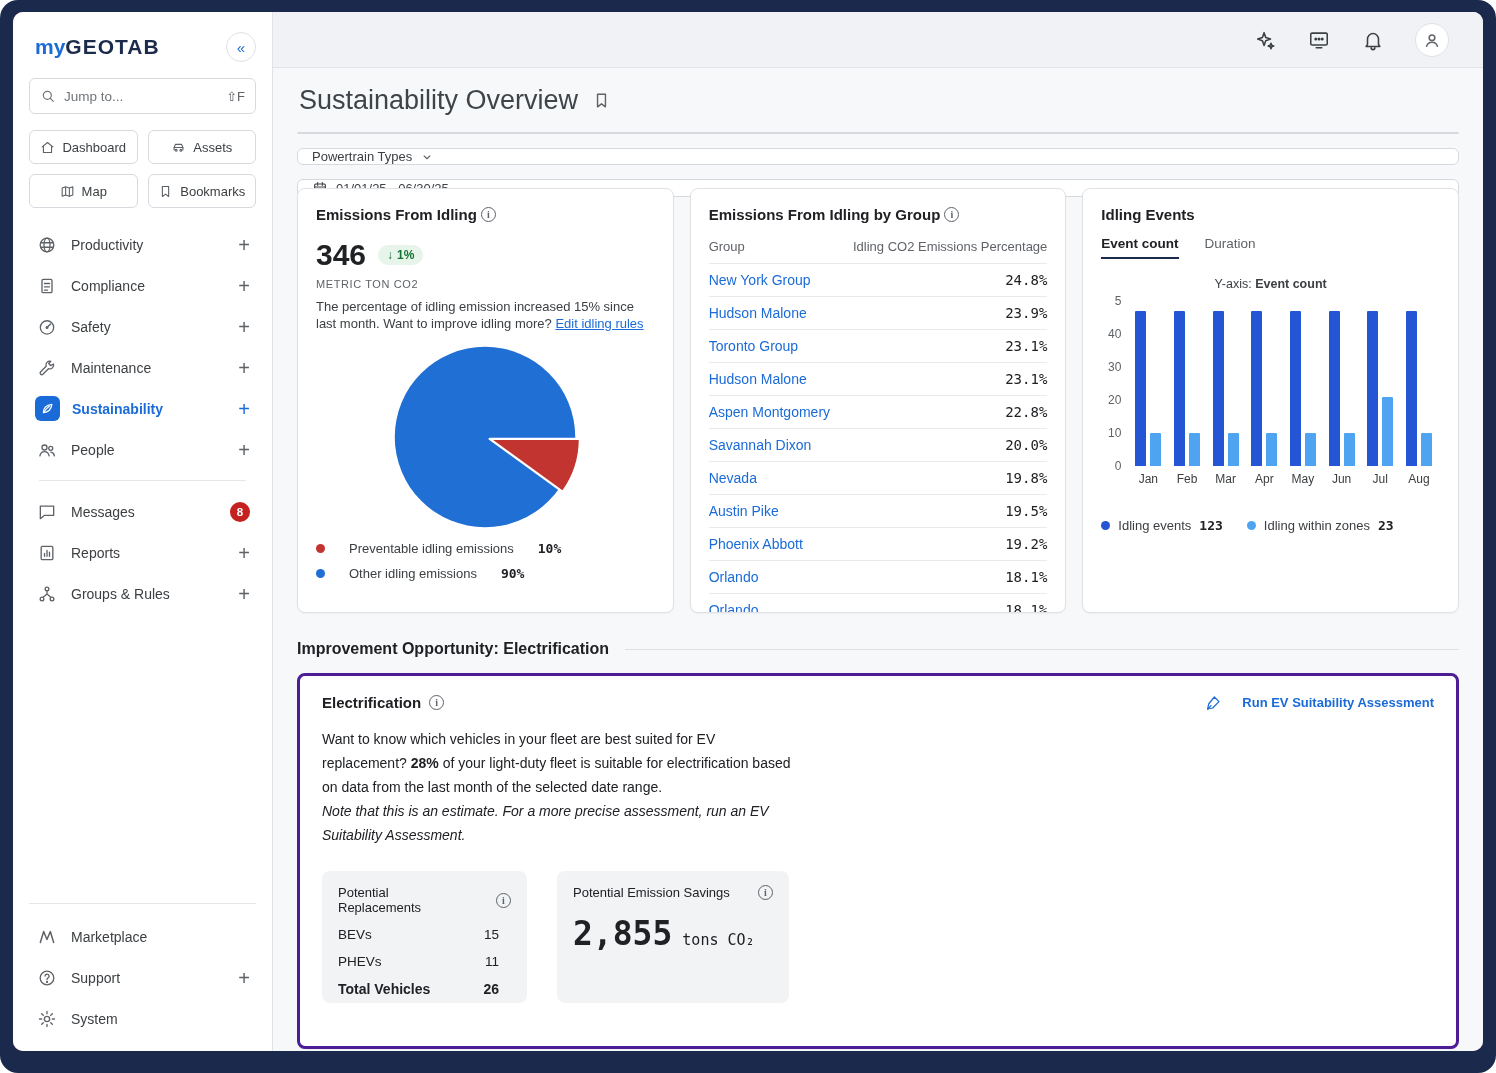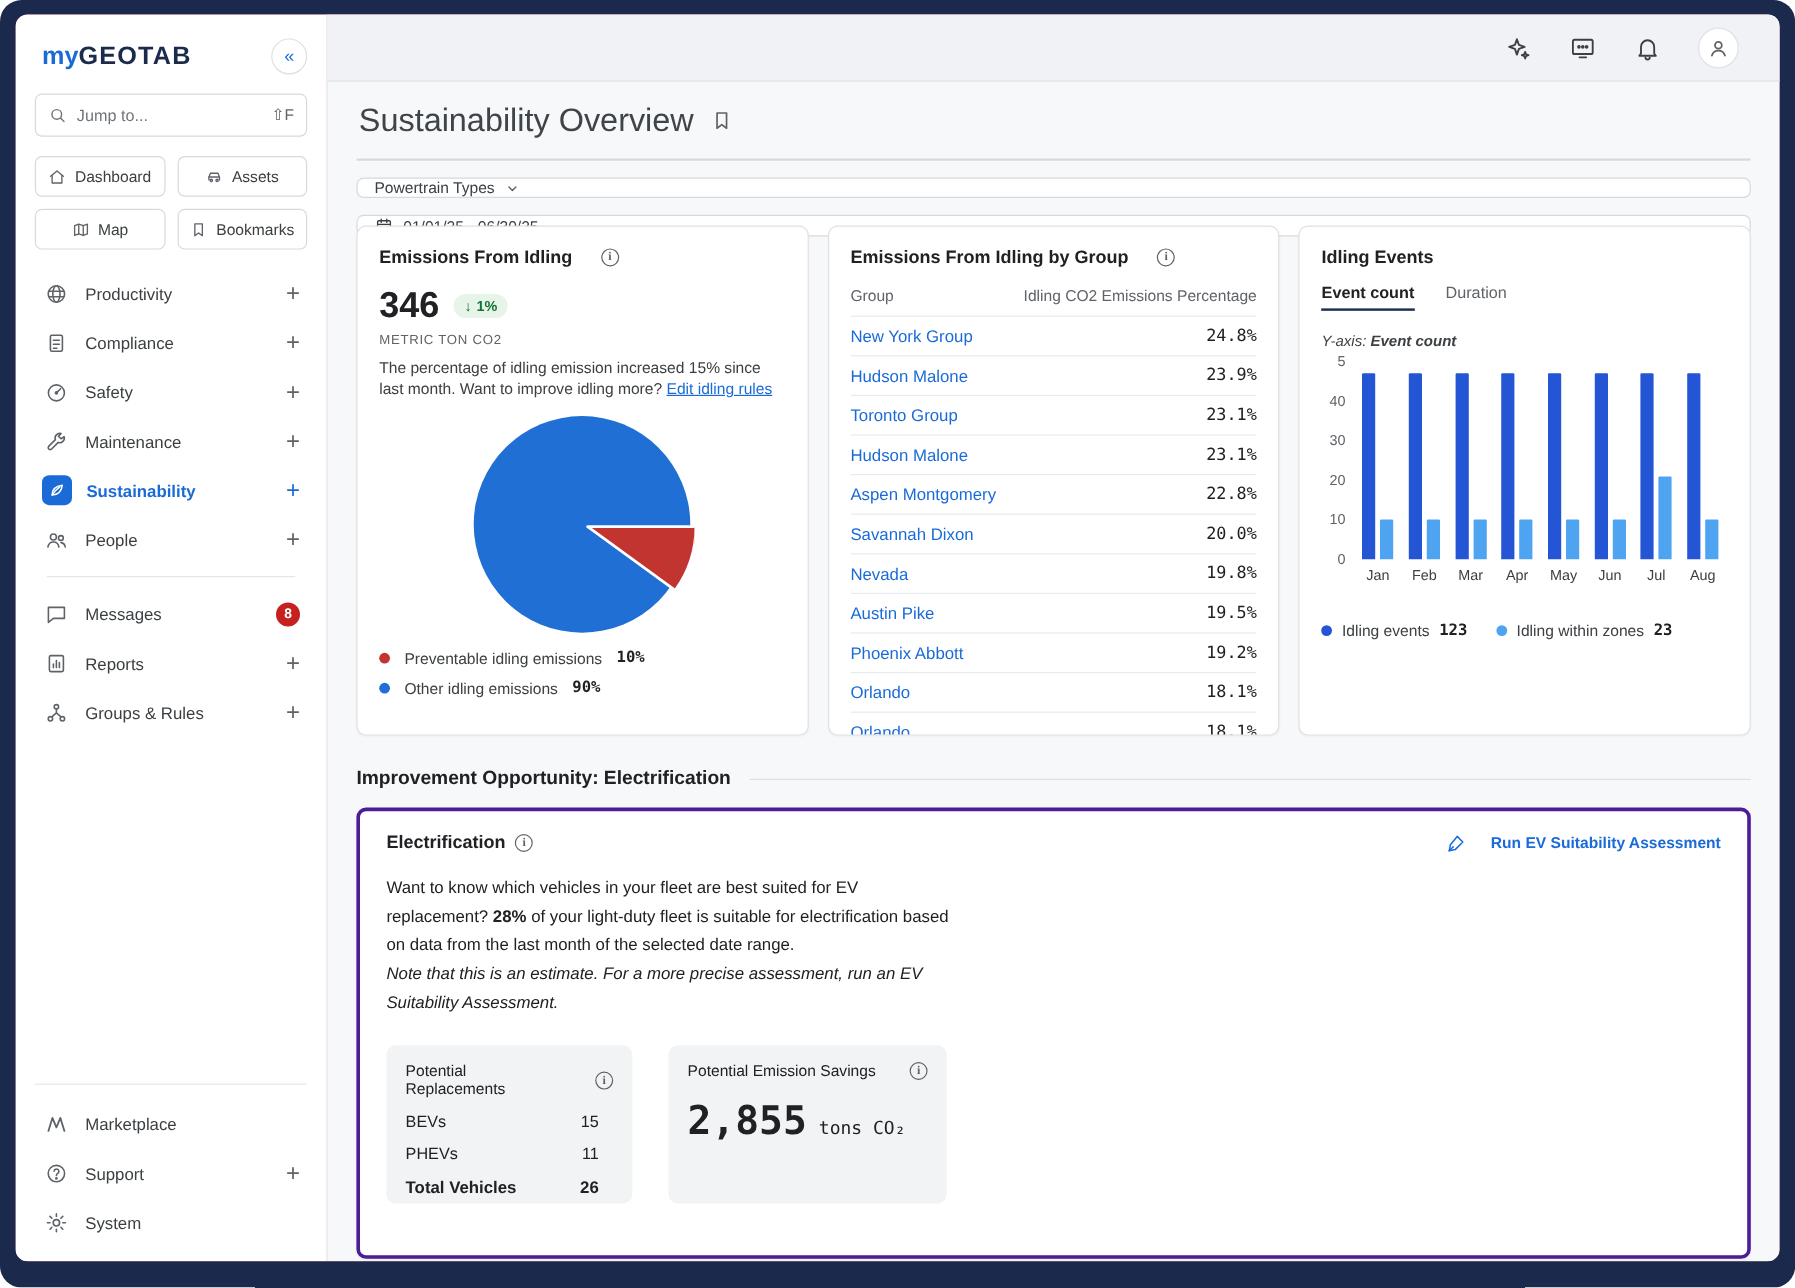--- a/index.html
+++ b/index.html
@@ -47,47 +47,47 @@
 
   .filters { display:flex; gap:14px; margin-top:16px; height:34px;flex-direction:column; }
   .combo { display:flex; height:34px; border:1px solid #d6dade; border-radius:6px; background:#fff; overflow:hidden; }
   .combo input { border:none; outline:none; width:160px; padding:0 12px; font-size:13px; color:#3c4043; }
   .combo input::placeholder { color:#80868b; }
   .combo-caret { width:33px; border-left:1px solid #e4e6e9; display:flex; align-items:center; justify-content:center; color:#5f6368; cursor:pointer; }
   .btn { height:34px; border:1px solid #d6dade; border-radius:6px; background:#fff; display:flex; align-items:center; gap:8px; padding:0 14px; font-size:13px; color:#3c4043; cursor:pointer; }
 
   .cards { display:grid; grid-template-columns:1fr 1fr 1fr; gap:16px; margin-top:22px; }
   .card { background:#fff; border:1px solid #dfe1e5; border-radius:8px; padding:17px 18px; height:425px; overflow:hidden; box-shadow:0 1px 2px rgba(0,0,0,.04); }
-  .card-title-row { display:flex; align-items:center; gap:24px; }
+  .card-title-row { display:flex; align-items:center; gap:4px; }
   .card-title { font-size:15px; font-weight:700; color:#202124; }
   .info { width:15px; height:15px; min-width:15px; border:1.4px solid #5f6368; border-radius:50%; color:#5f6368; font-size:10px; font-weight:700; display:inline-flex; align-items:center; justify-content:center; font-family:"Liberation Serif",serif; cursor:pointer; }
 
   
   .kpi-row { display:flex; align-items:center; gap:12px; margin-top:15px; }
   .kpi { font-size:30px; font-weight:700; color:#202124; }
   .chip { background:#e6f4ea; color:#137333; border-radius:12px; font-size:12px; font-weight:700; padding:3px 9px; display:flex; gap:4px; align-items:center; }
   .kpi-unit { font-size:11px; color:#5f6368; letter-spacing:0.6px; margin-top:6px; }
   .idle-desc { font-size:13px; color:#3c4043; line-height:1.3; margin-top:9px; }
   .link { color:#1a6bd8; text-decoration:underline; cursor:pointer; }
   .pie-wrap { display:flex; justify-content:center; margin-top:10px; }
-  .legend-item { display:flex; align-items:center; gap:12px; font-size:13px; color:#3c4043; margin-top:10px; }
+  .legend-item { display:flex; align-items:center; gap:24px; font-size:13px; color:#3c4043; margin-top:10px; }
   .dot { width:9px; height:9px; border-radius:50%; flex:none; }
   .legend-val { font-weight:700; color:#202124; font-size:13px; }
 
   
   .tbl-head { display:flex; justify-content:space-between; margin-top:16px; padding-bottom:9px; font-size:13px; color:#5f6368; border-bottom:1px solid #e8eaed; }
   .g-row { display:flex; justify-content:space-between; align-items:center; height:33px; border-bottom:1px solid #e8eaed; font-size:14px; }
   .g-name { color:#1a6bd8; cursor:pointer; }
   .g-val { font-family:"DejaVu Sans Mono","Liberation Mono",monospace; font-size:14px; color:#202124; }
 
   
   .tabs { display:flex; gap:26px; margin-top:13px; font-size:13.5px; }
   .tab { color:#5f6368; padding-bottom:6px; cursor:pointer; }
   .tab.active { color:#202124; font-weight:700; border-bottom:2.5px solid #1b2b4c; }
-  .yaxis-note { text-align:left; font-size:12.5px; color:#3c4043; margin-top:18px;font-style:italic; }
+  .yaxis-note { text-align:center; font-size:12.5px; color:#3c4043; margin-top:18px; }
   .chart-area { display:flex; margin-top:10px; }
   .yticks { position:relative; width:26px; height:165px; flex:none; }
   .ytick { position:absolute; right:6px; font-size:12px; color:#5f6368; }
   .plot { flex:1; height:165px; display:flex; align-items:flex-end; justify-content:space-between; padding:0 8px; }
   .bar-group { display:flex; align-items:flex-end; gap:4px; width:26px; justify-content:center; }
   .bar { width:11px; border-radius:1px 1px 0 0; }
   .bar-xlabels { display:flex; justify-content:space-between; padding:6px 8px 0; margin-left:26px; }
   .bar-xlabel { width:26px; text-align:center; font-size:12px; color:#3c4043; }
   .bar-legend { display:flex; gap:24px; margin-top:32px; align-items:center; font-size:13px; color:#3c4043; }
   .bar-legend .item { display:flex; align-items:center; gap:8px; }

